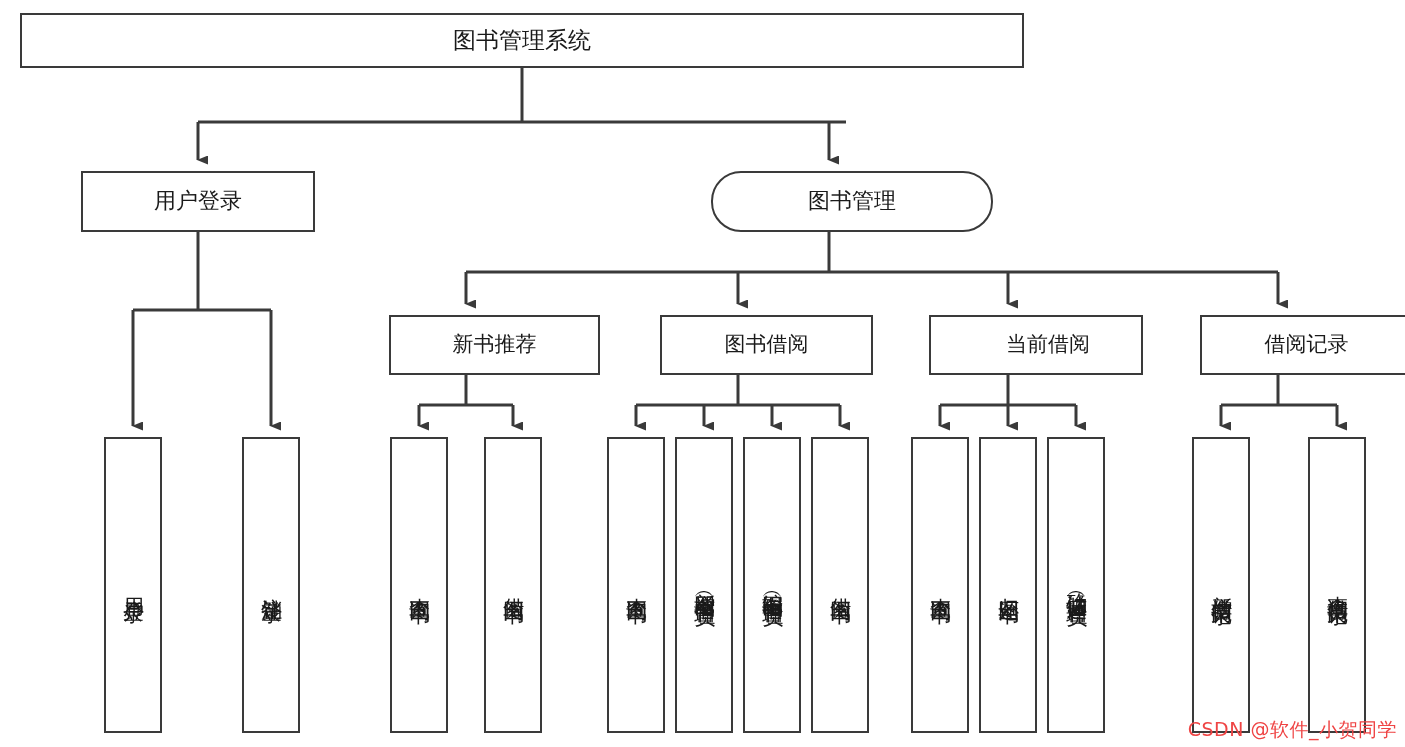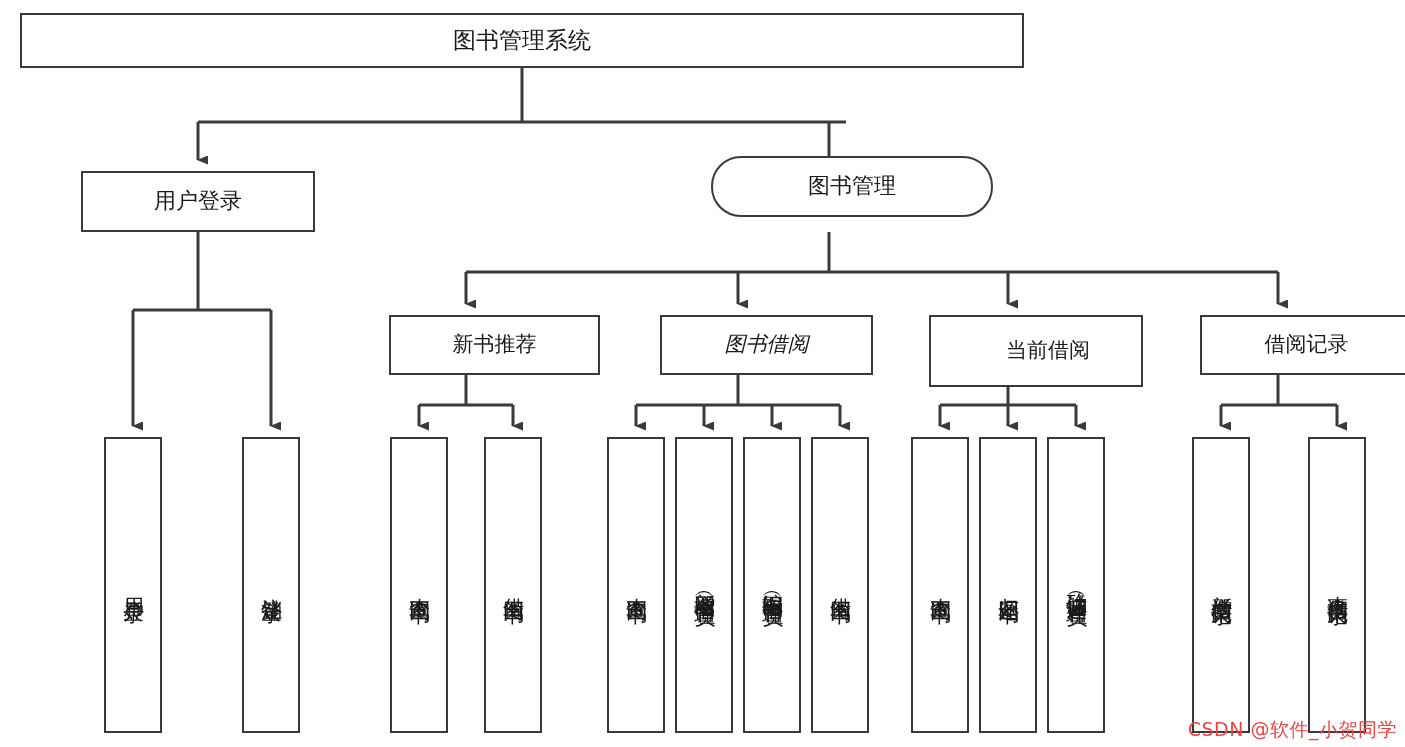--- a/index.html
+++ b/index.html
@@ -136,27 +136,27 @@
       <path d="M1221,405 L1337,405"></path>
       <path d="M1221,405 L1221,426" marker-end="url(#arrowhead)"></path>
       <path d="M1337,405 L1337,426" marker-end="url(#arrowhead)"></path>
     </g>
   </svg>
 
   <div class="node node-root" style="left:20px; top:13px; width:1004px; height:55px;">图书管理系统</div>
 
   <div class="node node-l1" style="left:81px; top:171px; width:234px; height:61px;">用户登录</div>
 
-  <div class="node node-l1" style="left:711px; top:156px; width:282px; height:61px;border-radius:30px;">图书管理</div>
+  <div class="node node-l1" style="left:711px; top:171px; width:282px; height:61px;border-radius:30px;">图书管理</div>
 
   <div class="node node-l2" style="left:361px; top:315px; width:211px; height:60px;">新书推荐</div>
 
-  <div class="node node-l2" style="left:632px; top:315px; width:213px; height:60px;font-style:italic;">图书借阅</div>
-
-  <div class="node node-l2" style="left:901px; top:315px; width:214px; height:72px;padding-left:24px;">当前借阅</div>
+  <div class="node node-l2" style="left:632px; top:315px; width:213px; height:60px;">图书借阅</div>
+
+  <div class="node node-l2" style="left:901px; top:315px; width:214px; height:60px;padding-left:24px;">当前借阅</div>
 
   <div class="node node-l2" style="left:1172px; top:315px; width:213px; height:60px;">借阅记录</div>
 
   <div class="node node-leaf" style="left:104px; top:437px; width:58px; height:296px;">
     <span class="leaf-text">用户登录</span>
   </div>
 
   <div class="node node-leaf" style="left:242px; top:437px; width:58px; height:296px;">
     <span class="leaf-text">注销登录</span>
   </div>

